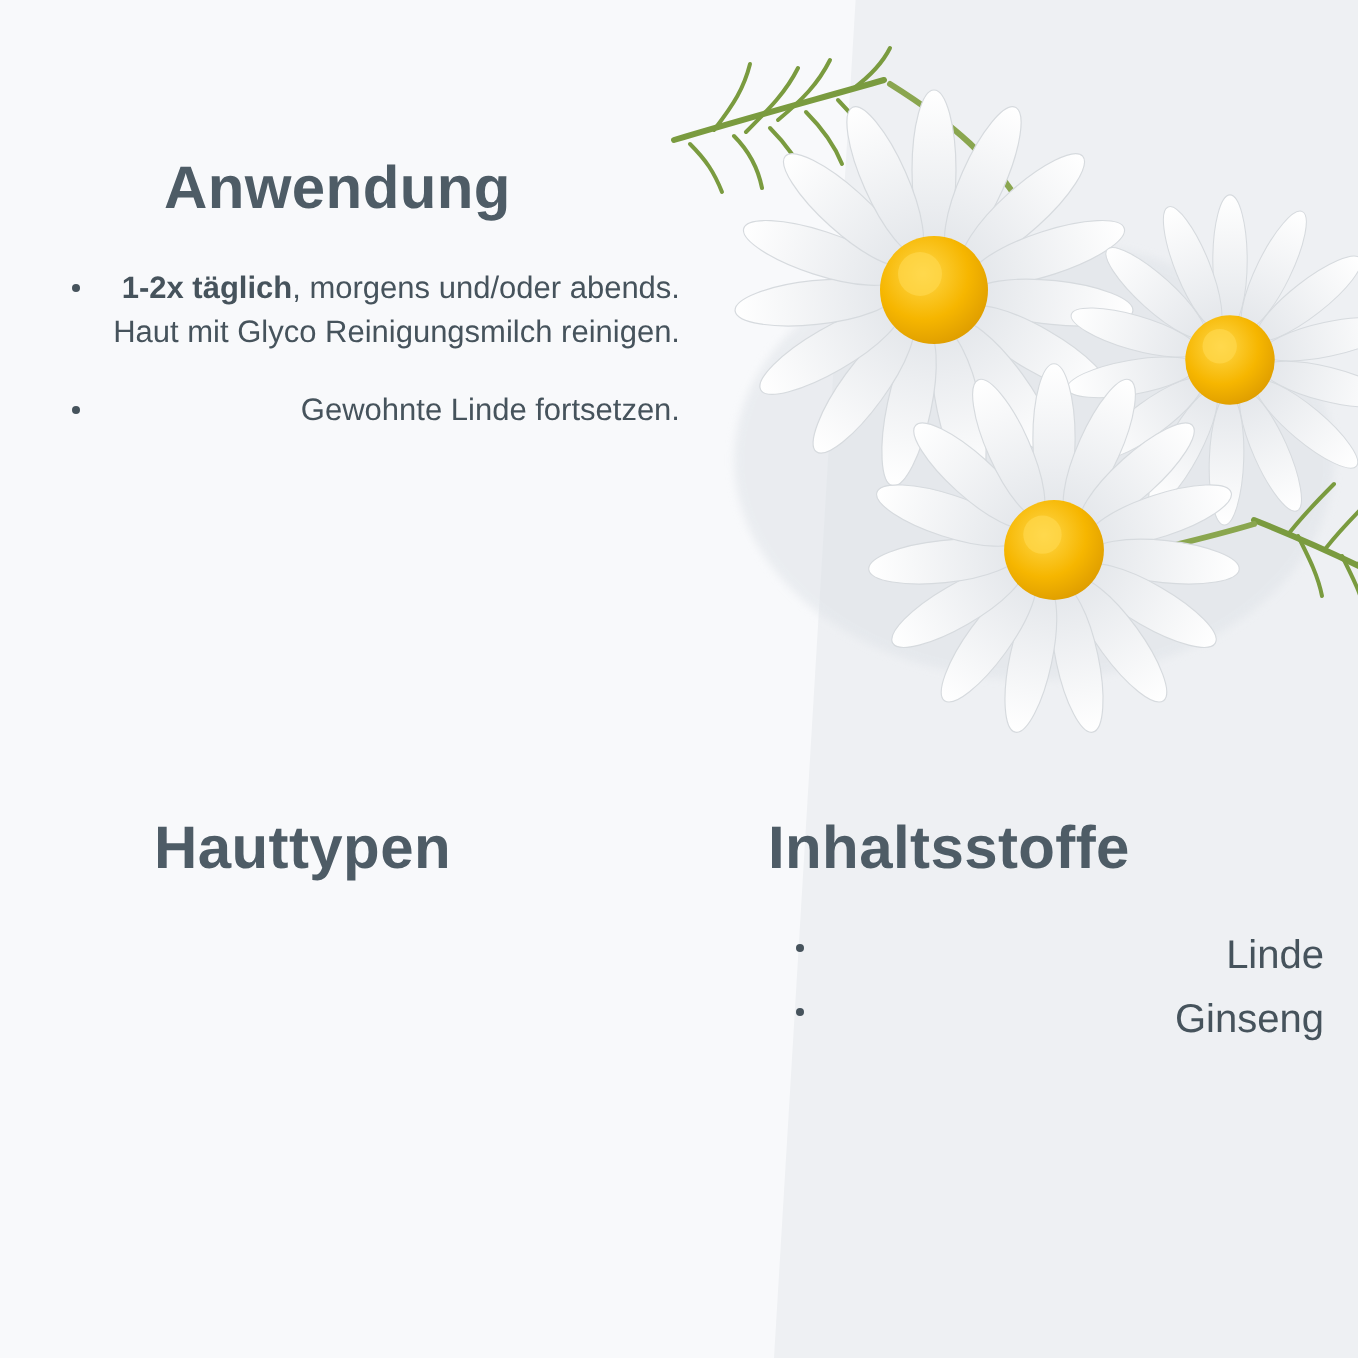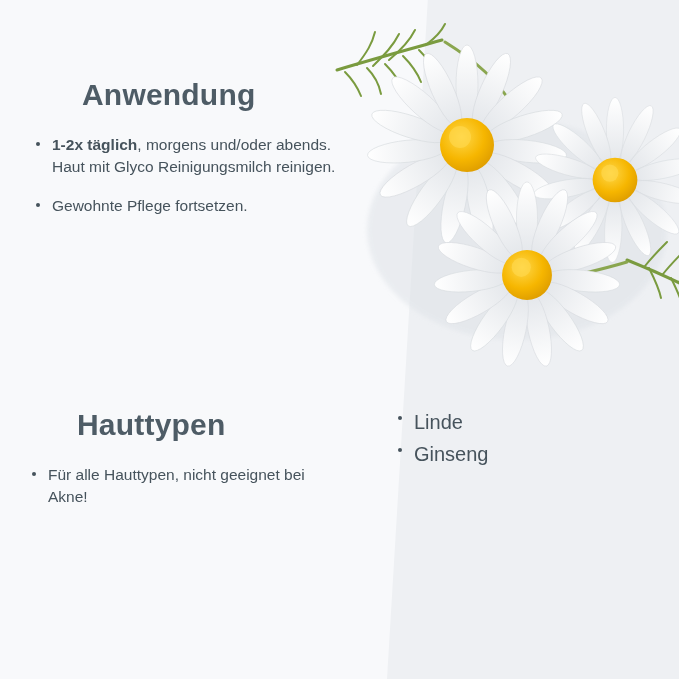--- a/index.html
+++ b/index.html
@@ -62,20 +62,21 @@
     margin: 0;
     padding: 0;
   }
   .bullet-list li {
     position: relative;
     color: #46535c;
     font-size: 15.5px;
     line-height: 1.45;
     margin-bottom: 16px;
     padding-left: 18px;
+    text-align: right;
   }
   .bullet-list li:before {
     content: "";
     position: absolute;
     left: 2px;
     top: 8px;
     width: 4px;
     height: 4px;
     border-radius: 50%;
     background: #46535c;
@@ -245,38 +246,34 @@
     </g>
   </svg>
 
   <div id="anwendung-block">
     <div class="section-title">Anwendung</div>
     <ul class="bullet-list">
       <li>
         <b>1-2x täglich</b><span>, morgens und/oder abends. Haut mit Glyco Reinigungsmilch reinigen.</span>
       </li>
       <li>
-        <span>Gewohnte Pflege fortsetzen.</span>
+        <span>Gewohnte Linde fortsetzen.</span>
       </li>
     </ul>
   </div>
 
   <div id="hauttypen-block">
     <div class="section-title">Hauttypen</div>
+  </div>
+
+  <div id="inhalt-block">
+    <div class="section-title">Inhaltsstoffe</div>
     <ul class="bullet-list">
       <li>
-        <span>Für alle Hauttypen, nicht geeignet bei Akne!</span>
+        <span>Linde</span>
+      </li>
+      <li>
+        <span>Ginseng</span>
       </li>
     </ul>
   </div>
 
-  <div id="inhalt-block">
-    <ul class="bullet-list">
-      <li>
-        <span>Linde</span>
-      </li>
-      <li>
-        <span>Ginseng</span>
-      </li>
-    </ul>
-  </div>
-
 </div>
 
 </body></html>

